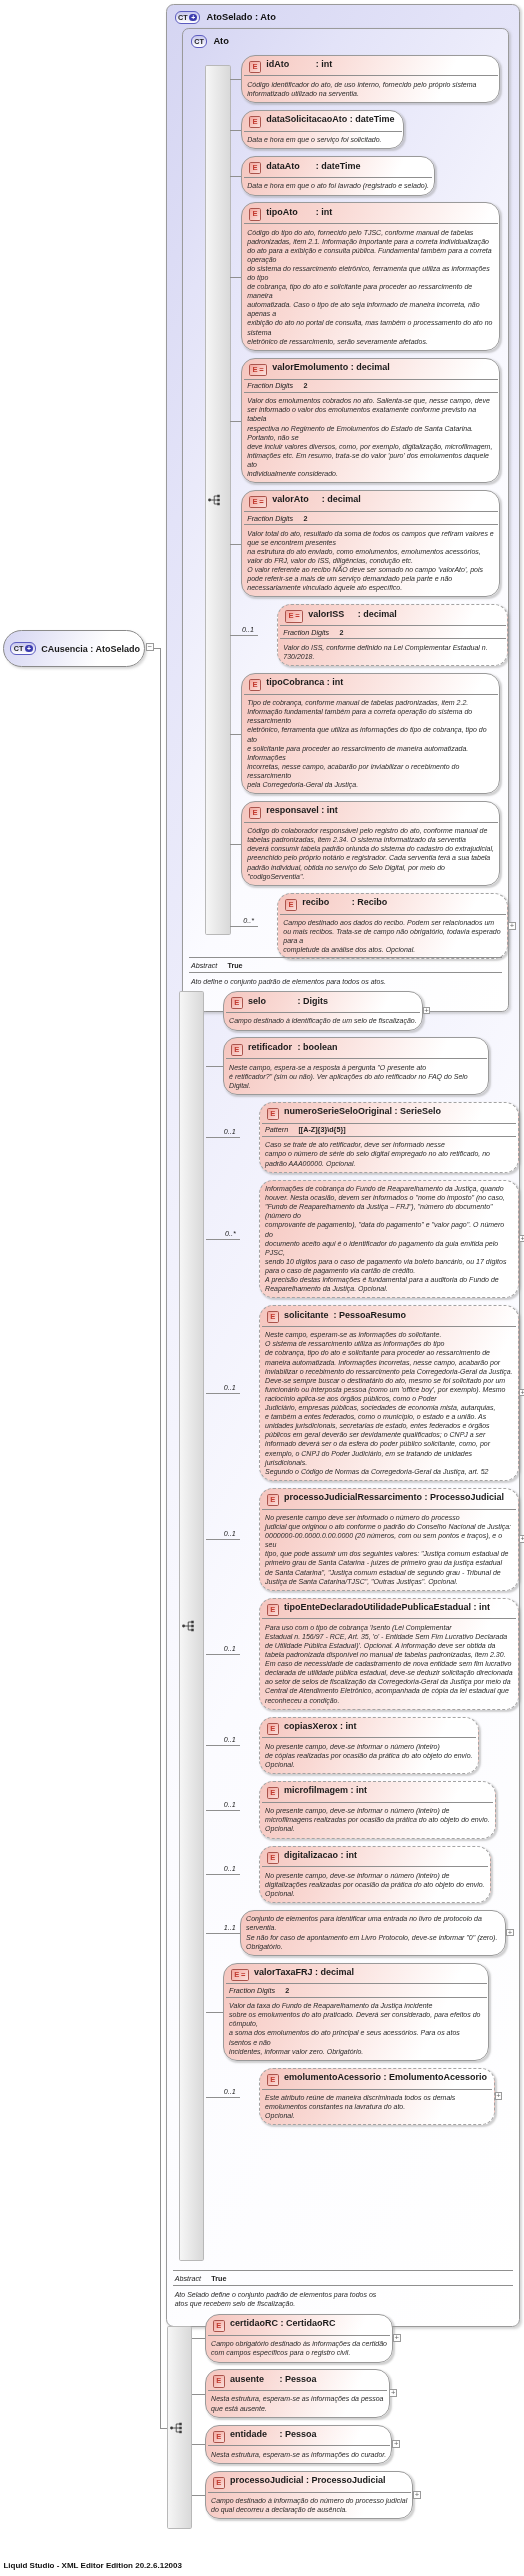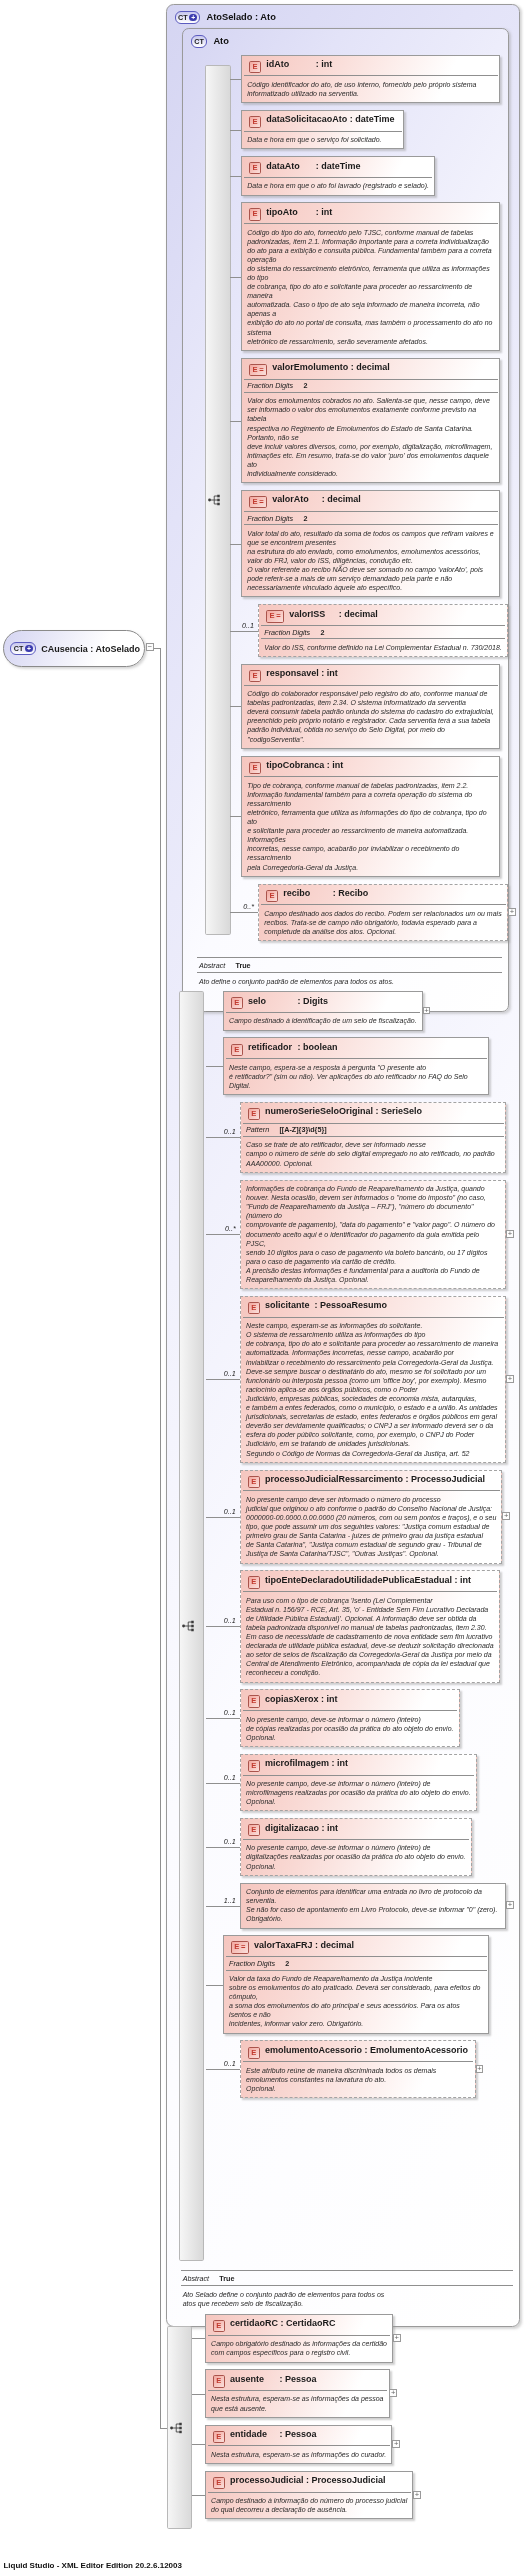--- a/index.html
+++ b/index.html
@@ -11,21 +11,21 @@
   .ctbox{position:absolute;border:0.8px solid #9a9a9a;border-radius:7.6px;
          background:linear-gradient(120deg,#d5d5f2 0%,#e3e3f8 18%,#fbfbff 62%,#ffffff 100%);
          box-shadow:1.7px 1.7px 2.5px rgba(150,150,150,.4);}
   .outer{left:166px;top:4.2px;width:352px;height:2321px;}
   .atobox{left:15.2px;top:23px;width:325px;height:982px;border-radius:6.8px;}
   .ct-head{display:flex;align-items:center;gap:6px;padding:6px 7.6px 3.4px;font-size:9.3px;font-weight:bold;color:#111;}
   .ct-icon{display:inline-flex;align-items:center;border:0.8px solid #5c5cc0;border-radius:6px;
            background:linear-gradient(#c7c7ee,#ffffff);padding:0.8px 2.5px;font-size:7.2px;font-weight:bold;color:#222;flex:none;}
   .ct-plus{display:inline-block;width:7.6px;height:7.6px;border-radius:50%;background:#3d3dae;color:#fff;
            font-size:6.8px;line-height:7.6px;text-align:center;margin-left:1.7px;font-weight:bold;}
-  .ct-footer{position:absolute;left:14px;right:6px;}
+  .ct-footer{position:absolute;left:6px;right:6px;}
   .atobox > .ct-footer{top:928px;}
   .outer > .ct-footer{top:2265px;}
   .facet-line{border-top:0.8px solid #8f8f8f;border-bottom:0.8px solid #8f8f8f;padding:2.5px 1.7px;font-size:7.2px;color:#222;}
   .flabel{font-style:italic;margin-right:10.2px;}
   .fvalue{font-weight:bold;}
   .ct-doc{font-size:7px;font-style:italic;line-height:9.1px;padding:3.4px 1.7px;white-space:pre-wrap;color:#2a2a2a;}
   
   .seqbar{position:absolute;width:25.4px;border:0.8px solid #b8b8b8;border-radius:1.7px;box-sizing:border-box;
           background:linear-gradient(to right,#f6f6f6,#d9d9d9);}
   .seq-ic{position:absolute;left:0.8px;top:50%;transform:translateY(-50%);}
@@ -33,24 +33,24 @@
   .rows{position:absolute;display:flex;flex-direction:column;align-items:flex-start;}
   .row{position:relative;margin:0 0 6.8px 0;}
   .row::before{content:"";position:absolute;right:100%;top:50%;height:0.8px;background:#8f8f8f;width:11px;}
   .g-sel .row::before{width:17px;}
   .g-cau .row::before{width:12.7px;}
   .row.has-card{margin-left:17px;}
   .g-ato .row.has-card::before{width:28px;}
   .g-sel .row.has-card::before{width:34px;}
   .card-label{position:absolute;right:calc(100% + 4.2px);top:50%;transform:translateY(-115%);
               font-size:7.2px;font-style:italic;color:#222;white-space:nowrap;}
-  .ebox{position:relative;display:inline-block;border:0.8px solid #9a9a9a;border-radius:0;min-width:161px;
+  .ebox{position:relative;display:inline-block;border:0.8px solid #9a9a9a;border-radius:14px;min-width:161px;
         background:linear-gradient(115deg,#f5c6bf 0%,#f9d9d4 30%,#ffffff 78%);
         box-shadow:1.7px 1.7px 1.7px rgba(150,150,150,.45);}
-  .ebox.optional{border-style:dashed;border-color:#a3a3a3;}
+  .ebox.optional{border-style:dashed;border-color:#a3a3a3;margin-left:19px;}
   .ehead{padding:3.4px 5.1px 2.5px;margin:0 1.7px;border-bottom:0.8px solid #8f8f8f;font-size:9px;font-weight:bold;
          color:#1a1a1a;white-space:nowrap;line-height:11px;}
   .eicon{display:inline-block;vertical-align:-1.7px;padding:0 2.5px;height:10.2px;line-height:10.2px;
          border:0.8px solid #aa544c;border-radius:1.7px;background:linear-gradient(135deg,#f3a89f,#fbe0dc);
          color:#c23b30;font-weight:bold;font-size:7.6px;margin-right:5.1px;}
   .eeq{color:#c23b30;font-weight:bold;font-size:7.6px;margin-left:1.7px;}
   .ename{display:inline-block;min-width:47px;}
   .facet{font-size:7.2px;padding:1.7px 3.4px;margin:0 1.7px;border-bottom:0.8px solid #8f8f8f;color:#222;white-space:nowrap;}
   .edoc{font-size:7px;font-style:italic;line-height:9.1px;padding:3.4px 5.1px 4.2px;color:#2a2a2a;
         white-space:pre-wrap;max-width:247px;}
@@ -208,42 +208,42 @@
         <span class="flabel">Fraction Digits</span><span class="fvalue">2</span>
       </div>
       <div class="edoc">Valor do ISS, conforme definido na Lei Complementar Estadual n. 730/2018.</div>
       
     </div>
   </div>
           <div class="row">
     
     <div class="ebox">
       <div class="ehead">
-        <span class="eicon"><span class="eletter">E</span></span><span class="ename">responsavel</span><span class="etype"> : int</span>
-      </div>
-      
-      <div class="edoc">Código do colaborador responsável pelo registro do ato, conforme manual de tabelas padronizadas, item 2.34. O sistema informatizado da serventia
-deverá consumir tabela padrão oriunda do sistema do cadastro do extrajudicial,
-preenchido pelo próprio notário e registrador. Cada serventia terá a sua tabela
-padrão individual, obtida no serviço do Selo Digital, por meio do "codigoServentia".</div>
-      
-    </div>
-  </div>
-          <div class="row">
-    
-    <div class="ebox">
-      <div class="ehead">
         <span class="eicon"><span class="eletter">E</span></span><span class="ename">tipoCobranca</span><span class="etype"> : int</span>
       </div>
       
       <div class="edoc">Tipo de cobrança, conforme manual de tabelas padronizadas, item 2.2. Informação fundamental também para a correta operação do sistema do ressarcimento
 eletrônico, ferramenta que utiliza as informações do tipo de cobrança, tipo do ato
 e solicitante para proceder ao ressarcimento de maneira automatizada. Informações
 incorretas, nesse campo, acabarão por inviabilizar o recebimento do ressarcimento
 pela Corregedoria-Geral da Justiça.</div>
+      
+    </div>
+  </div>
+          <div class="row">
+    
+    <div class="ebox">
+      <div class="ehead">
+        <span class="eicon"><span class="eletter">E</span></span><span class="ename">responsavel</span><span class="etype"> : int</span>
+      </div>
+      
+      <div class="edoc">Código do colaborador responsável pelo registro do ato, conforme manual de tabelas padronizadas, item 2.34. O sistema informatizado da serventia
+deverá consumir tabela padrão oriunda do sistema do cadastro do extrajudicial,
+preenchido pelo próprio notário e registrador. Cada serventia terá a sua tabela
+padrão individual, obtida no serviço do Selo Digital, por meio do "codigoServentia".</div>
       
     </div>
   </div>
           <div class="row has-card">
     <span class="card-label">0..*</span>
     <div class="ebox optional">
       <div class="ehead">
         <span class="eicon"><span class="eletter">E</span></span><span class="ename">recibo</span><span class="etype"> : Recibo</span>
       </div>
       

